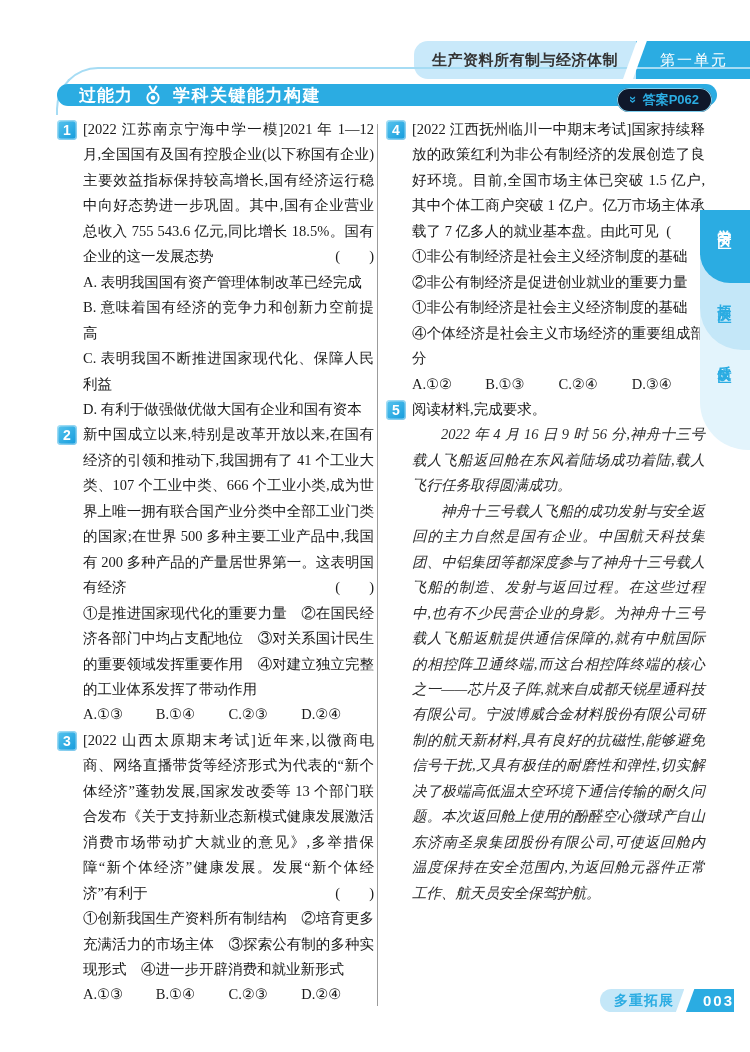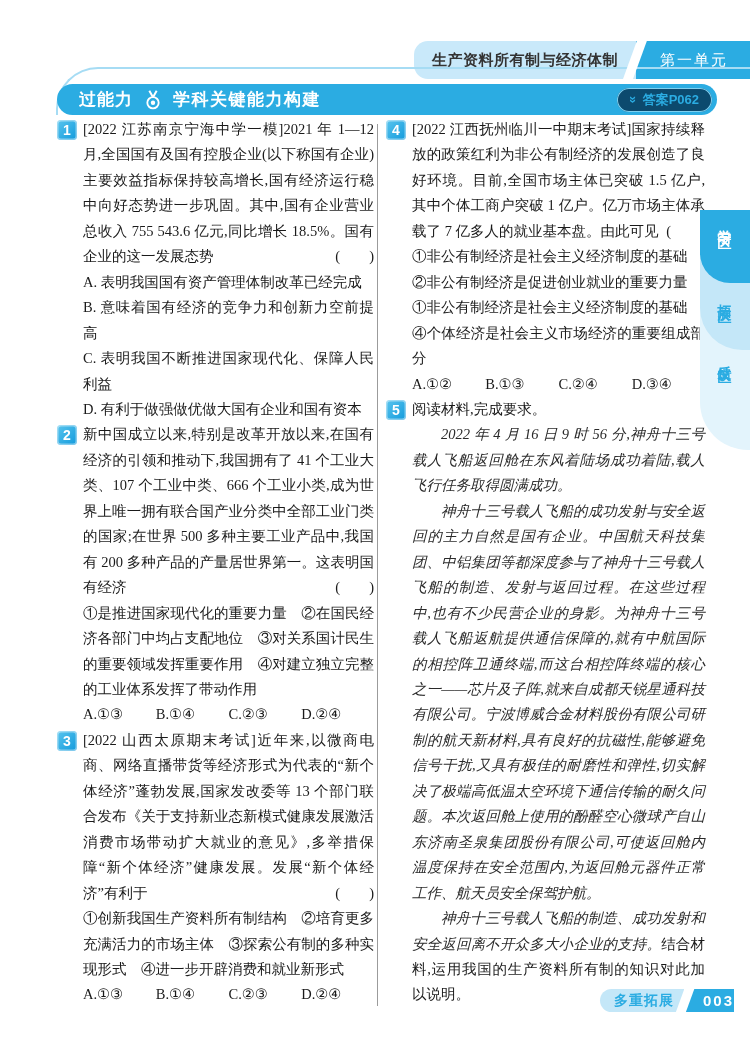--- a/index.html
+++ b/index.html
@@ -38,31 +38,31 @@
 
   
   .frame-line {
     position: absolute; left: 56px; top: 67px; width: 694px; height: 48px;
     border-top: 2px solid #A6DCF4; border-left: 2px solid #A6DCF4;
     border-top-left-radius: 42px;
   }
 
   
   .section-bar {
-    position: absolute; left: 57px; top: 84px; width: 660px; height: 31px;
+    position: absolute; left: 57px; top: 84px; width: 660px; height: 22px;
     background: #2BACE2; border-radius: 16px;
     display: flex; align-items: center;
     font-family: "Liberation Sans", "DejaVu Sans", sans-serif;
   }
   .bar-badge { color: #fff; font-weight: bold; font-size: 17px; margin-left: 22px; letter-spacing: 1px; }
   .medal { margin: 0 9px; display: flex; align-items: center; }
   .bar-title { color: #fff; font-weight: bold; font-size: 17px; letter-spacing: 1.5px; }
   .answer-pill {
     position: absolute; right: 5px; top: 3.5px; height: 24px;
-    background: #0c4a6e; border-radius: 13px;
+    background: #0f172a; border-radius: 13px;
     box-shadow: inset 0 0 0 1px #7FD0F0;
     display: flex; align-items: center; padding: 0 13px;
     color: #2BACE2; font-weight: bold; font-size: 13px; gap: 5px;
   }
   .chevron-down-icon { display: inline-block; transform: rotate(90deg); font-size: 13px; line-height: 1; }
 
   
   .col-left  { position: absolute; left: 57px;  top: 117px; width: 317px; }
   .col-right { position: absolute; left: 386px; top: 117px; width: 319px; }
   .divider   { position: absolute; left: 377px; top: 124px; width: 1px; height: 882px; background: #9b9b9b; }
@@ -198,21 +198,20 @@
       <span>C.②④</span>
       <span>D.③④</span>
     </div>
   </div>
 
   <div class="question">
     <span class="qbadge">5</span>
     <p>阅读材料,完成要求。</p>
     <p class="material indent">2022 年 4 月 16 日 9 时 56 分,神舟十三号载人飞船返回舱在东风着陆场成功着陆,载人飞行任务取得圆满成功。</p>
     <p class="material indent">神舟十三号载人飞船的成功发射与安全返回的主力自然是国有企业。中国航天科技集团、中铝集团等都深度参与了神舟十三号载人飞船的制造、发射与返回过程。在这些过程中,也有不少民营企业的身影。为神舟十三号载人飞船返航提供通信保障的,就有中航国际的相控阵卫通终端,而这台相控阵终端的核心之一——芯片及子阵,就来自成都天锐星通科技有限公司。宁波博威合金材料股份有限公司研制的航天新材料,具有良好的抗磁性,能够避免信号干扰,又具有极佳的耐磨性和弹性,切实解决了极端高低温太空环境下通信传输的耐久问题。本次返回舱上使用的酚醛空心微球产自山东济南圣泉集团股份有限公司,可使返回舱内温度保持在安全范围内,为返回舱元器件正常工作、航天员安全保驾护航。</p>
-    <p class="indent"><span class="material">神舟十三号载人飞船的制造、成功发射和安全返回离不开众多大小企业的支持。</span><span>结合材料,运用我国的生产资料所有制的知识对此加以说明。</span></p>
   </div>
 
 </div>
 
 <div class="side-tabs">
   <div class="side-tab-bg3"></div>
   <div class="side-tab-bg2"></div>
   <div class="side-tab-bg1"></div>
   <span class="vlabel vlabel1">学习区</span>
   <span class="vlabel vlabel2">拓展区</span>

